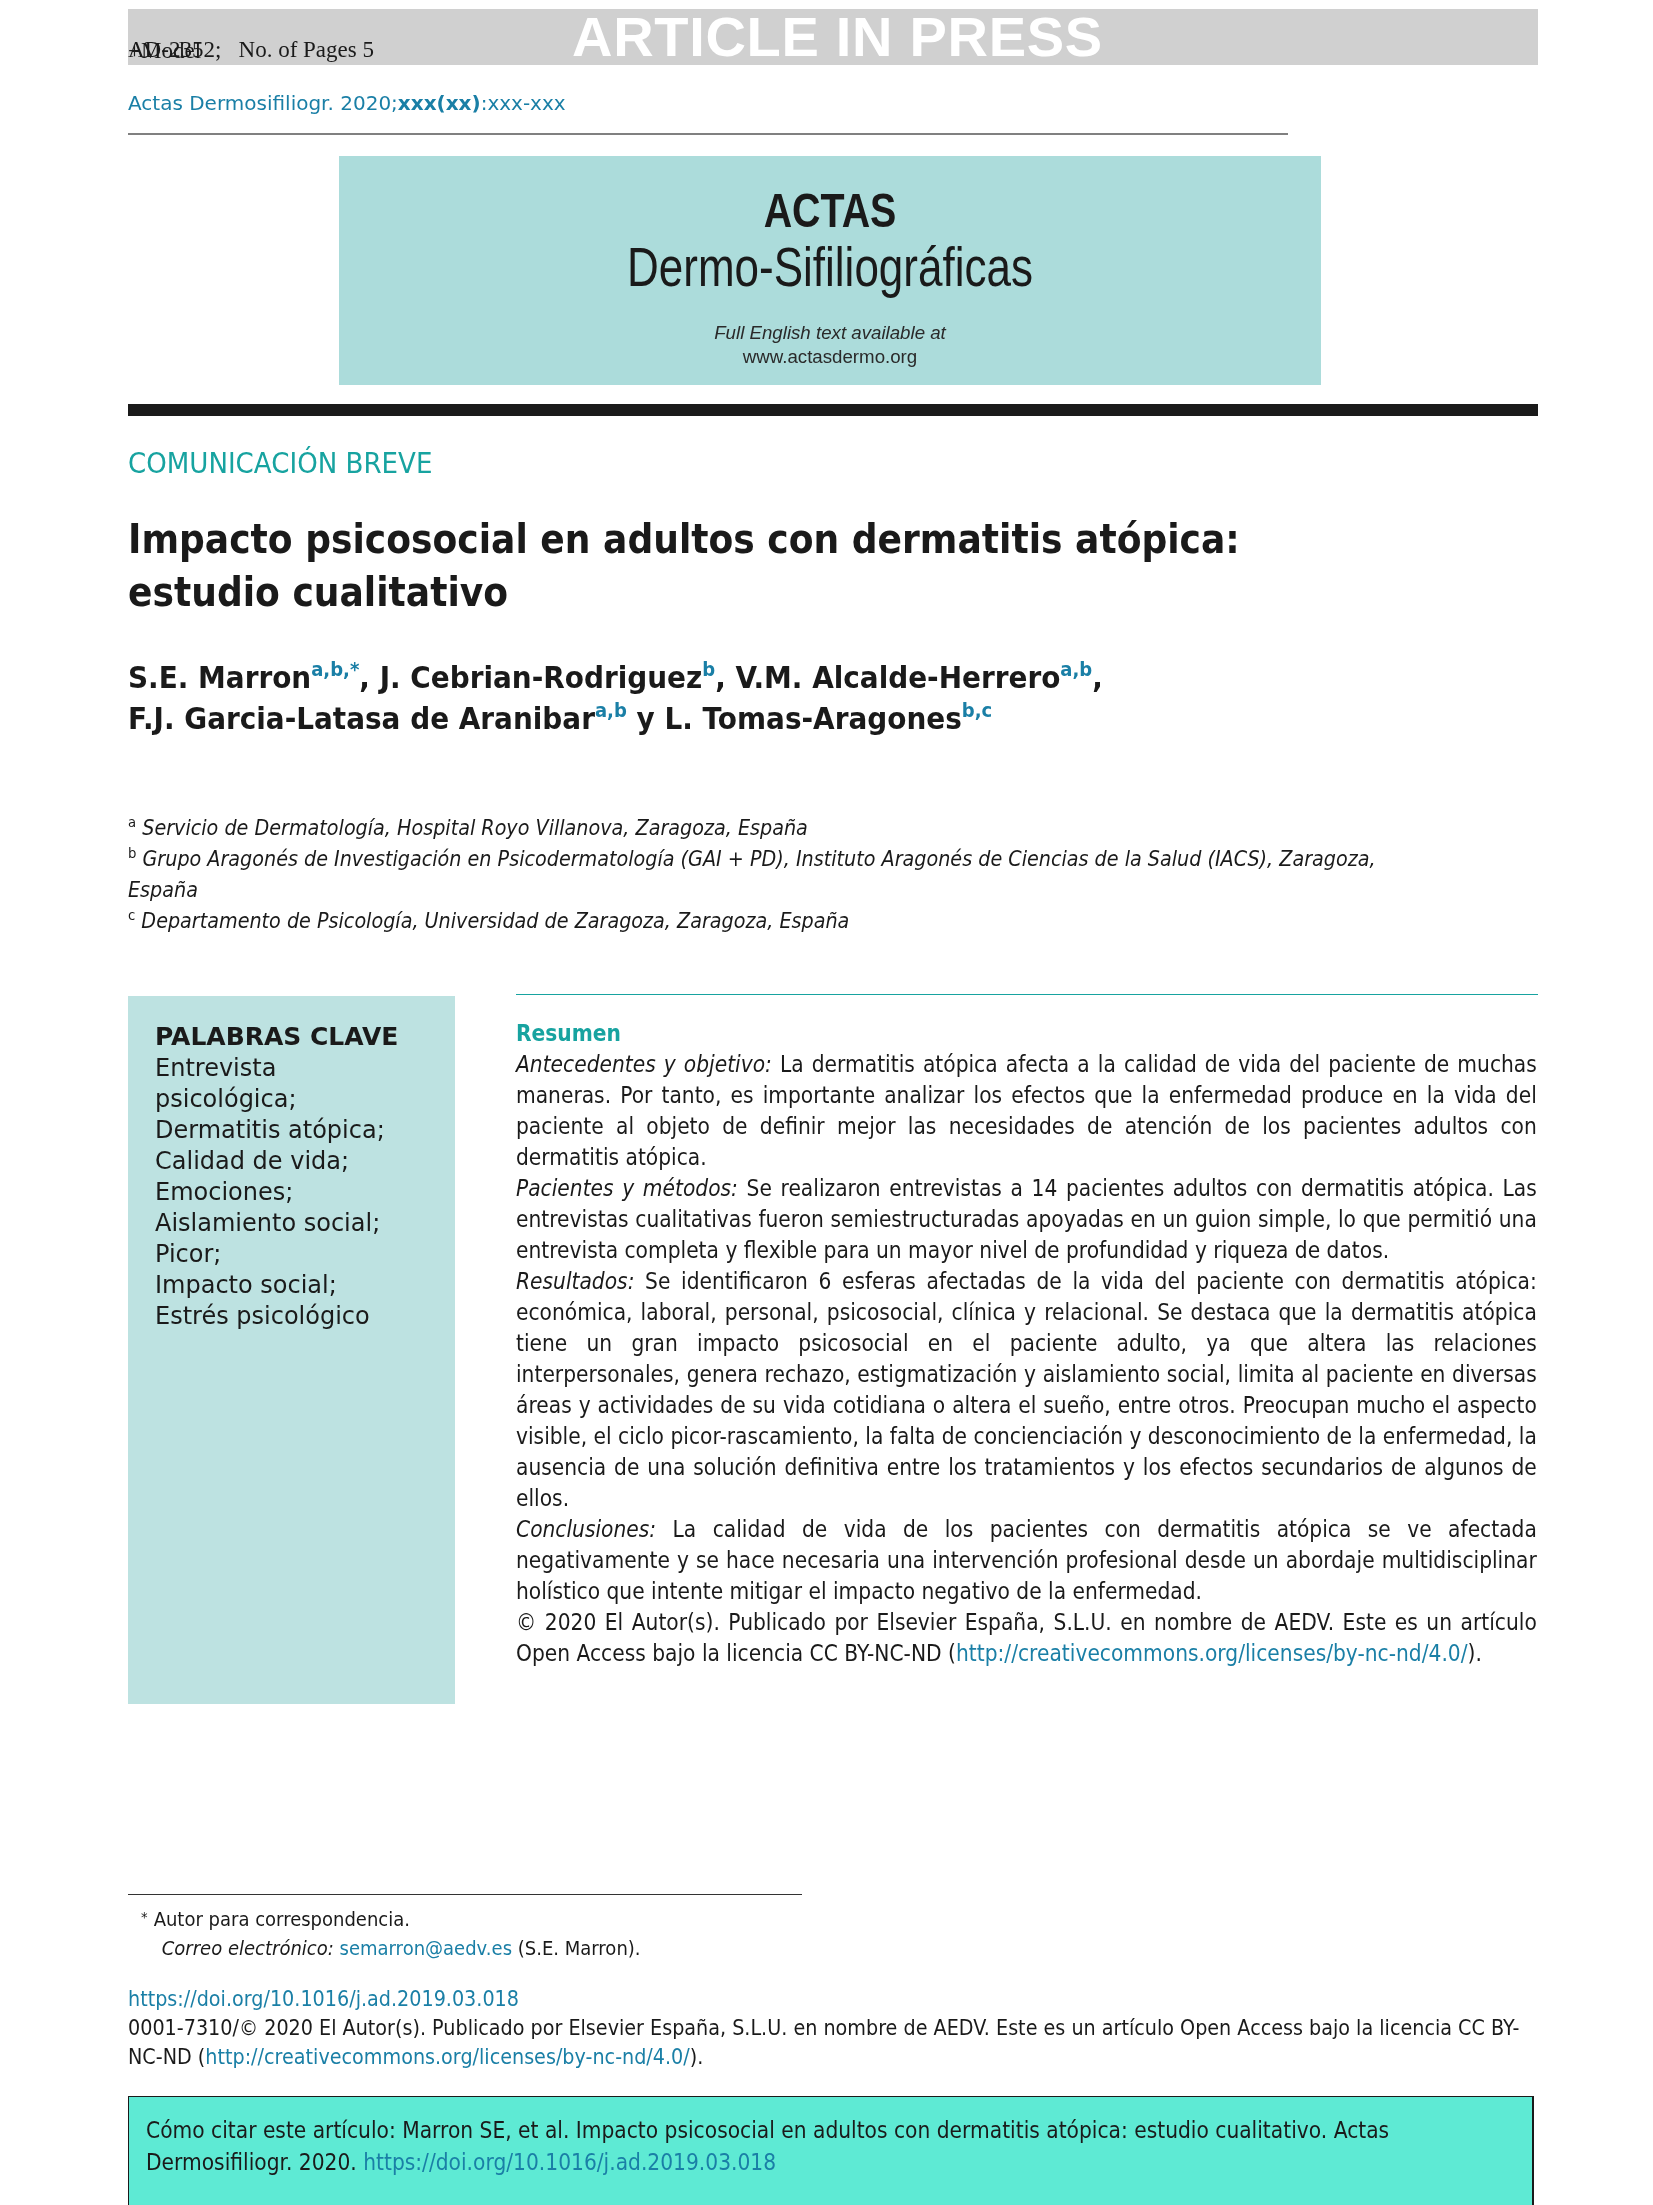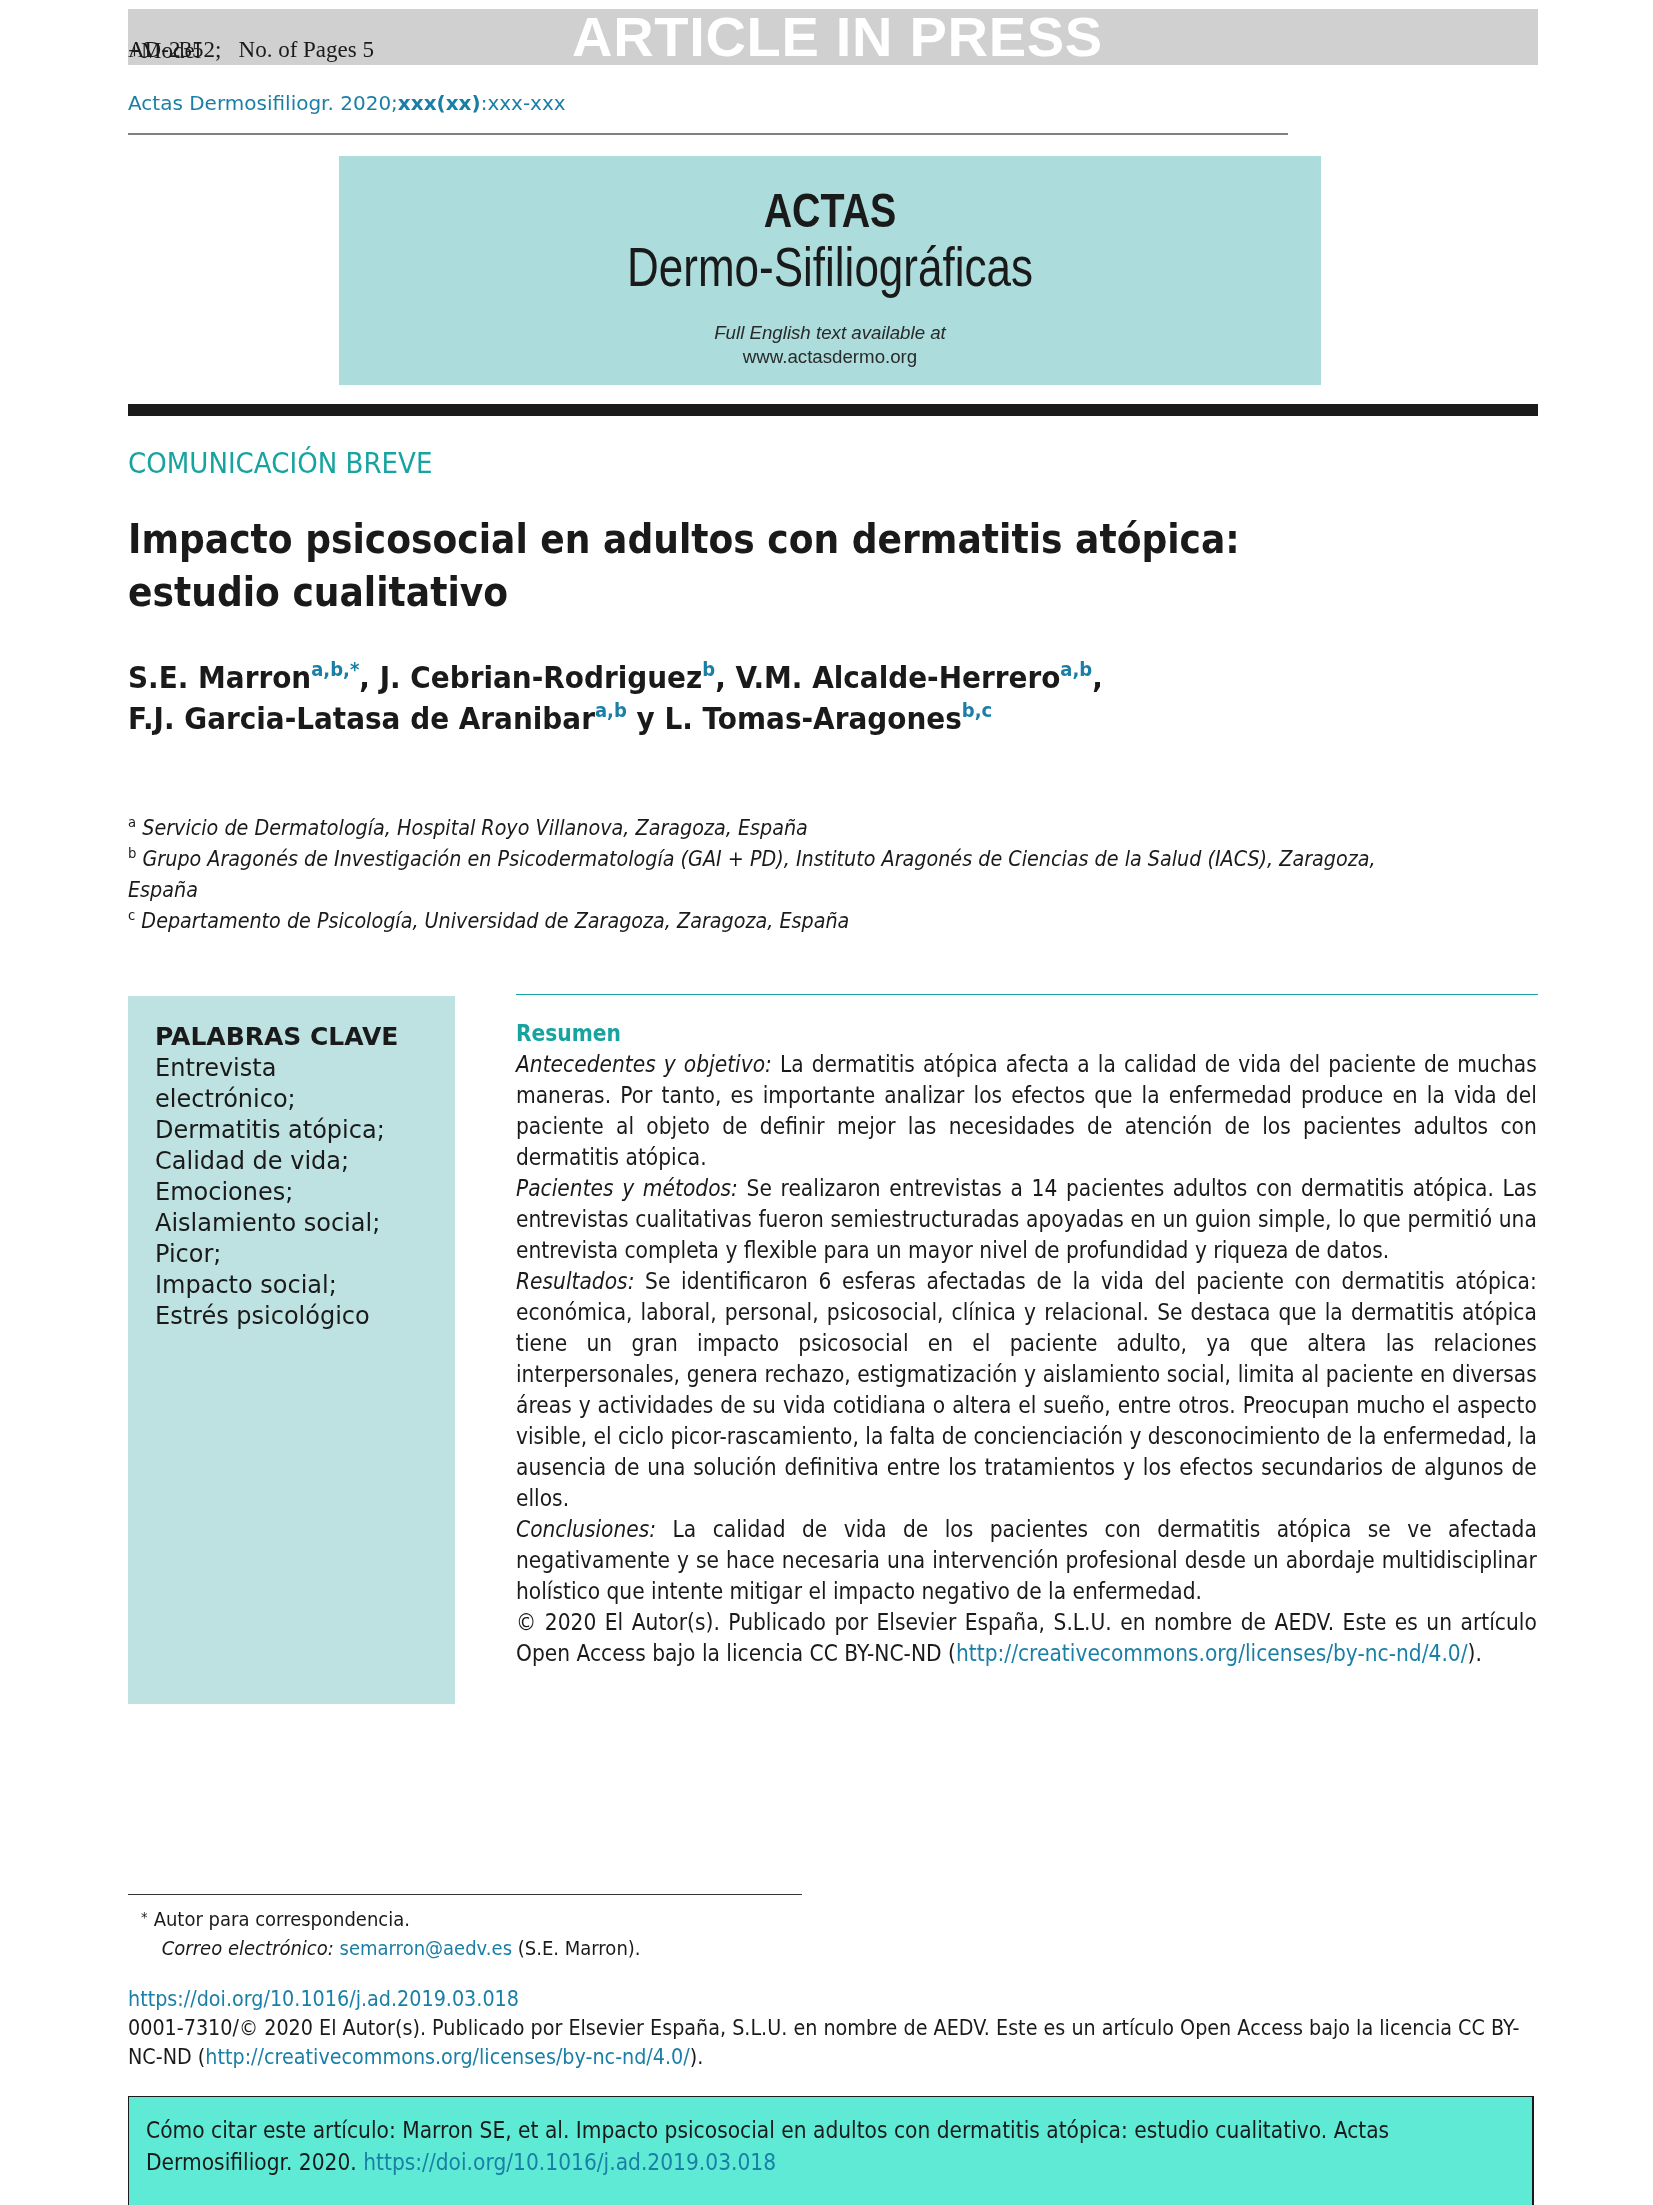--- a/index.html
+++ b/index.html
@@ -164,21 +164,21 @@
 <div class="abs affils">
   <div class="affil-item"><sup>a</sup> <span>Servicio de Dermatología, Hospital Royo Villanova, Zaragoza, España</span></div>
   <div class="affil-item"><sup>b</sup> <span>Grupo Aragonés de Investigación en Psicodermatología (GAI + PD), Instituto Aragonés de Ciencias de la Salud (IACS), Zaragoza, España</span></div>
   <div class="affil-item"><sup>c</sup> <span>Departamento de Psicología, Universidad de Zaragoza, Zaragoza, España</span></div>
 </div>
 
 <div class="abs kw-panel">
   <div class="kw-title">PALABRAS CLAVE</div>
   <div class="kw-list">
     <div>Entrevista</div>
-    <div>electrónico;</div>
+    <div>psicológica;</div>
     <div>Dermatitis atópica;</div>
     <div>Calidad de vida;</div>
     <div>Emociones;</div>
     <div>Aislamiento social;</div>
     <div>Picor;</div>
     <div>Impacto social;</div>
     <div>Estrés psicológico</div>
   </div>
 </div>
 

